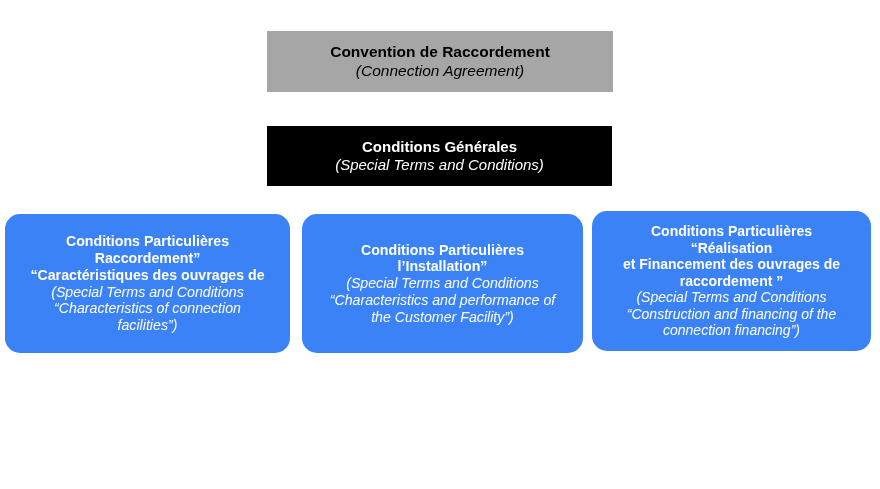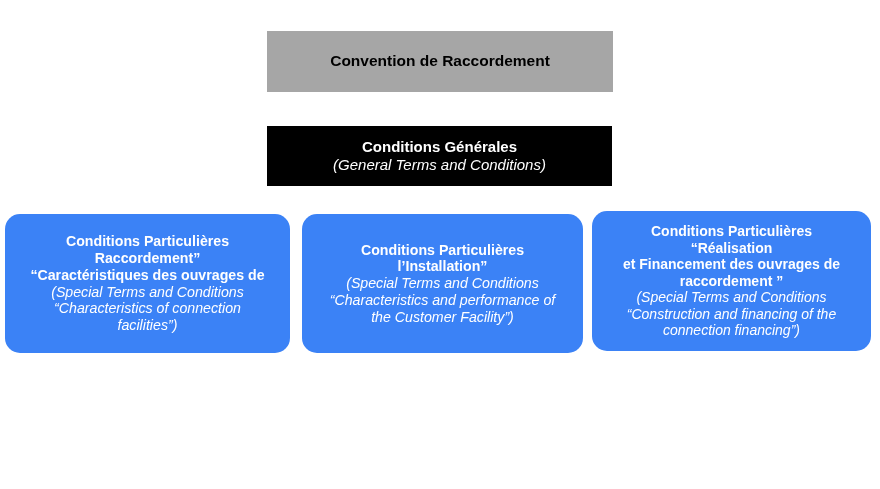--- a/index.html
+++ b/index.html
@@ -104,25 +104,26 @@
 
   .text-block { display: block; }
 </style>
 </head>
 <body>
 
 <div class="diagram">
 
   <div class="node" id="node-agreement">
     <span class="title-line text-block">Convention de Raccordement</span>
+    <span class="sub-line text-block">(Connection Agreement)</span>
   </div>
 
   <div class="node" id="node-general">
     <span class="title-line text-block">Conditions Générales</span>
-    <span class="sub-line text-block">(General Terms and Conditions)</span>
+    <span class="sub-line text-block">(Special Terms and Conditions)</span>
   </div>
 
   <div class="node node-special" id="node-special-1">
     <span class="title-line text-block">Conditions Particulières</span>
     <span class="title-line text-block">Raccordement”</span>
     <span class="title-line text-block">“Caractéristiques des ouvrages de</span>
     <span class="sub-line text-block">(Special Terms and Conditions</span>
     <span class="sub-line text-block">“Characteristics of connection</span>
     <span class="sub-line text-block">facilities”)</span>
   </div>

